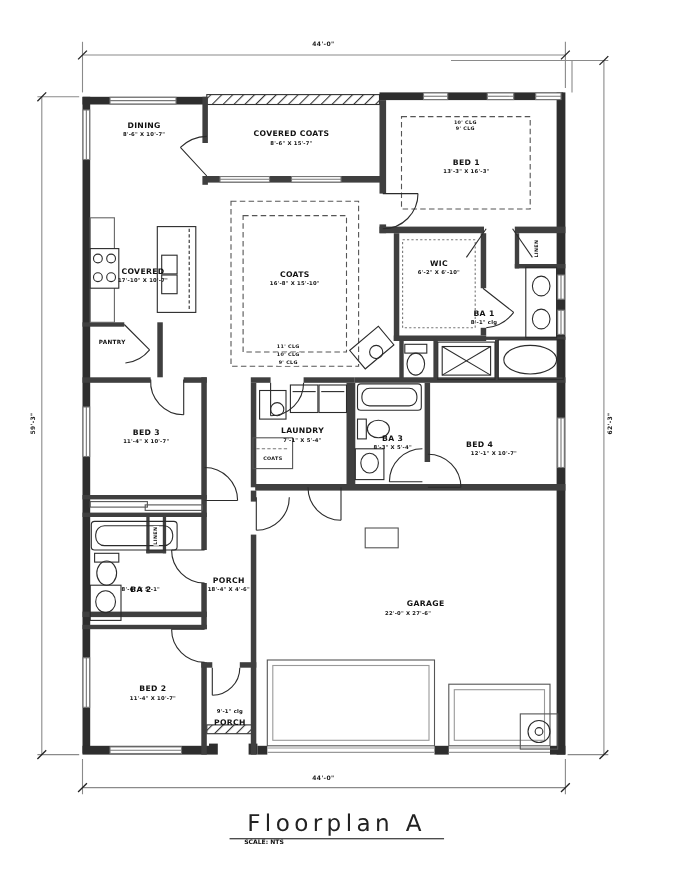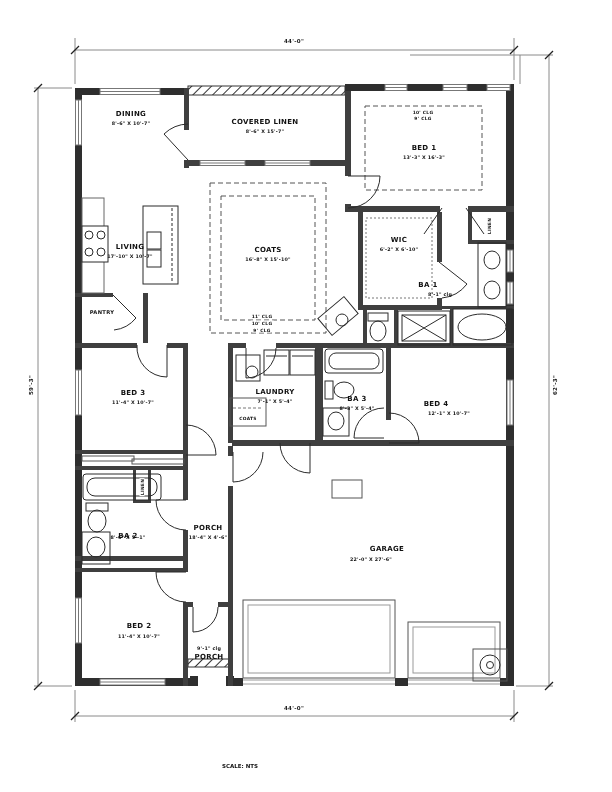--- a/index.html
+++ b/index.html
@@ -292,43 +292,43 @@
     <path d="M186,572 L156,572 M156,572 A30,30 0 0 0 186,602"></path>
     <path d="M193,607 L193,632 M218,607 A25,25 0 0 1 193,632"></path>
     <path d="M233,452 L233,482 M263,452 A30,30 0 0 1 233,482"></path>
     <path d="M113,295 L136,318 M136,318 A33,33 0 0 1 114,330"></path>
   </g>
 </svg>
 
 <div class="lbl" style="left:131px;top:114px">DINING</div>
 <div class="lbl dims" style="left:131px;top:123px">8'-6" X 10'-7"</div>
 
-<div class="lbl" style="left:265px;top:122px">COVERED LINEN</div>
+<div class="lbl" style="left:265px;top:122px">COVERED COATS</div>
 <div class="lbl dims" style="left:265px;top:131px">8'-6" X 15'-7"</div>
 
 <div class="lbl tiny" style="left:423px;top:112px">10' CLG</div>
 <div class="lbl tiny" style="left:423px;top:118px">9' CLG</div>
 <div class="lbl" style="left:424px;top:148px">BED 1</div>
 <div class="lbl dims" style="left:424px;top:157px">13'-3" X 16'-3"</div>
 
-<div class="lbl" style="left:130px;top:247px">LIVING</div>
+<div class="lbl" style="left:130px;top:247px">COVERED</div>
 <div class="lbl dims" style="left:130px;top:256px">17'-10" X 10'-7"</div>
 
 <div class="lbl small" style="left:102px;top:312px">PANTRY</div>
 
 <div class="lbl" style="left:268px;top:250px">COATS</div>
 <div class="lbl dims" style="left:268px;top:259px">16'-8" X 15'-10"</div>
 <div class="lbl tiny" style="left:262px;top:316px">11' CLG</div>
 <div class="lbl tiny" style="left:262px;top:323px">10' CLG</div>
 <div class="lbl tiny" style="left:262px;top:330px">9' CLG</div>
 
 <div class="lbl" style="left:399px;top:240px">WIC</div>
 <div class="lbl dims" style="left:399px;top:249px">6'-2" X 6'-10"</div>
 
-<div class="lbl" style="left:428px;top:285px">BA 1</div>
+<div class="lbl" style="left:440px;top:285px">BA 1</div>
 <div class="lbl dims" style="left:440px;top:294px">8'-1" clg</div>
 
 <div class="lbl vert tiny" style="left:489px;top:226px">LINEN</div>
 
 <div class="lbl" style="left:133px;top:393px">BED 3</div>
 <div class="lbl dims" style="left:133px;top:402px">11'-4" X 10'-7"</div>
 
 <div class="lbl" style="left:275px;top:392px">LAUNDRY</div>
 <div class="lbl dims" style="left:275px;top:401px">7'-1" X 5'-4"</div>
 
@@ -355,15 +355,16 @@
 <div class="lbl dims" style="left:209px;top:648px">9'-1" clg</div>
 
 <div class="lbl" style="left:387px;top:549px">GARAGE</div>
 <div class="lbl dims" style="left:371px;top:559px">22'-0" X 27'-6"</div>
 
 <div class="lbl dimtxt" style="left:294px;top:41px">44'-0"</div>
 <div class="lbl dimtxt" style="left:294px;top:708px">44'-0"</div>
 <div class="lbl dimtxt vert" style="left:31px;top:385px">59'-3"</div>
 <div class="lbl dimtxt vert" style="left:555px;top:385px">62'-3"</div>
 
+<div class="title">Floorplan A</div>
 <div class="scale">SCALE: NTS</div>
 
 </div>
 
 </body></html>

